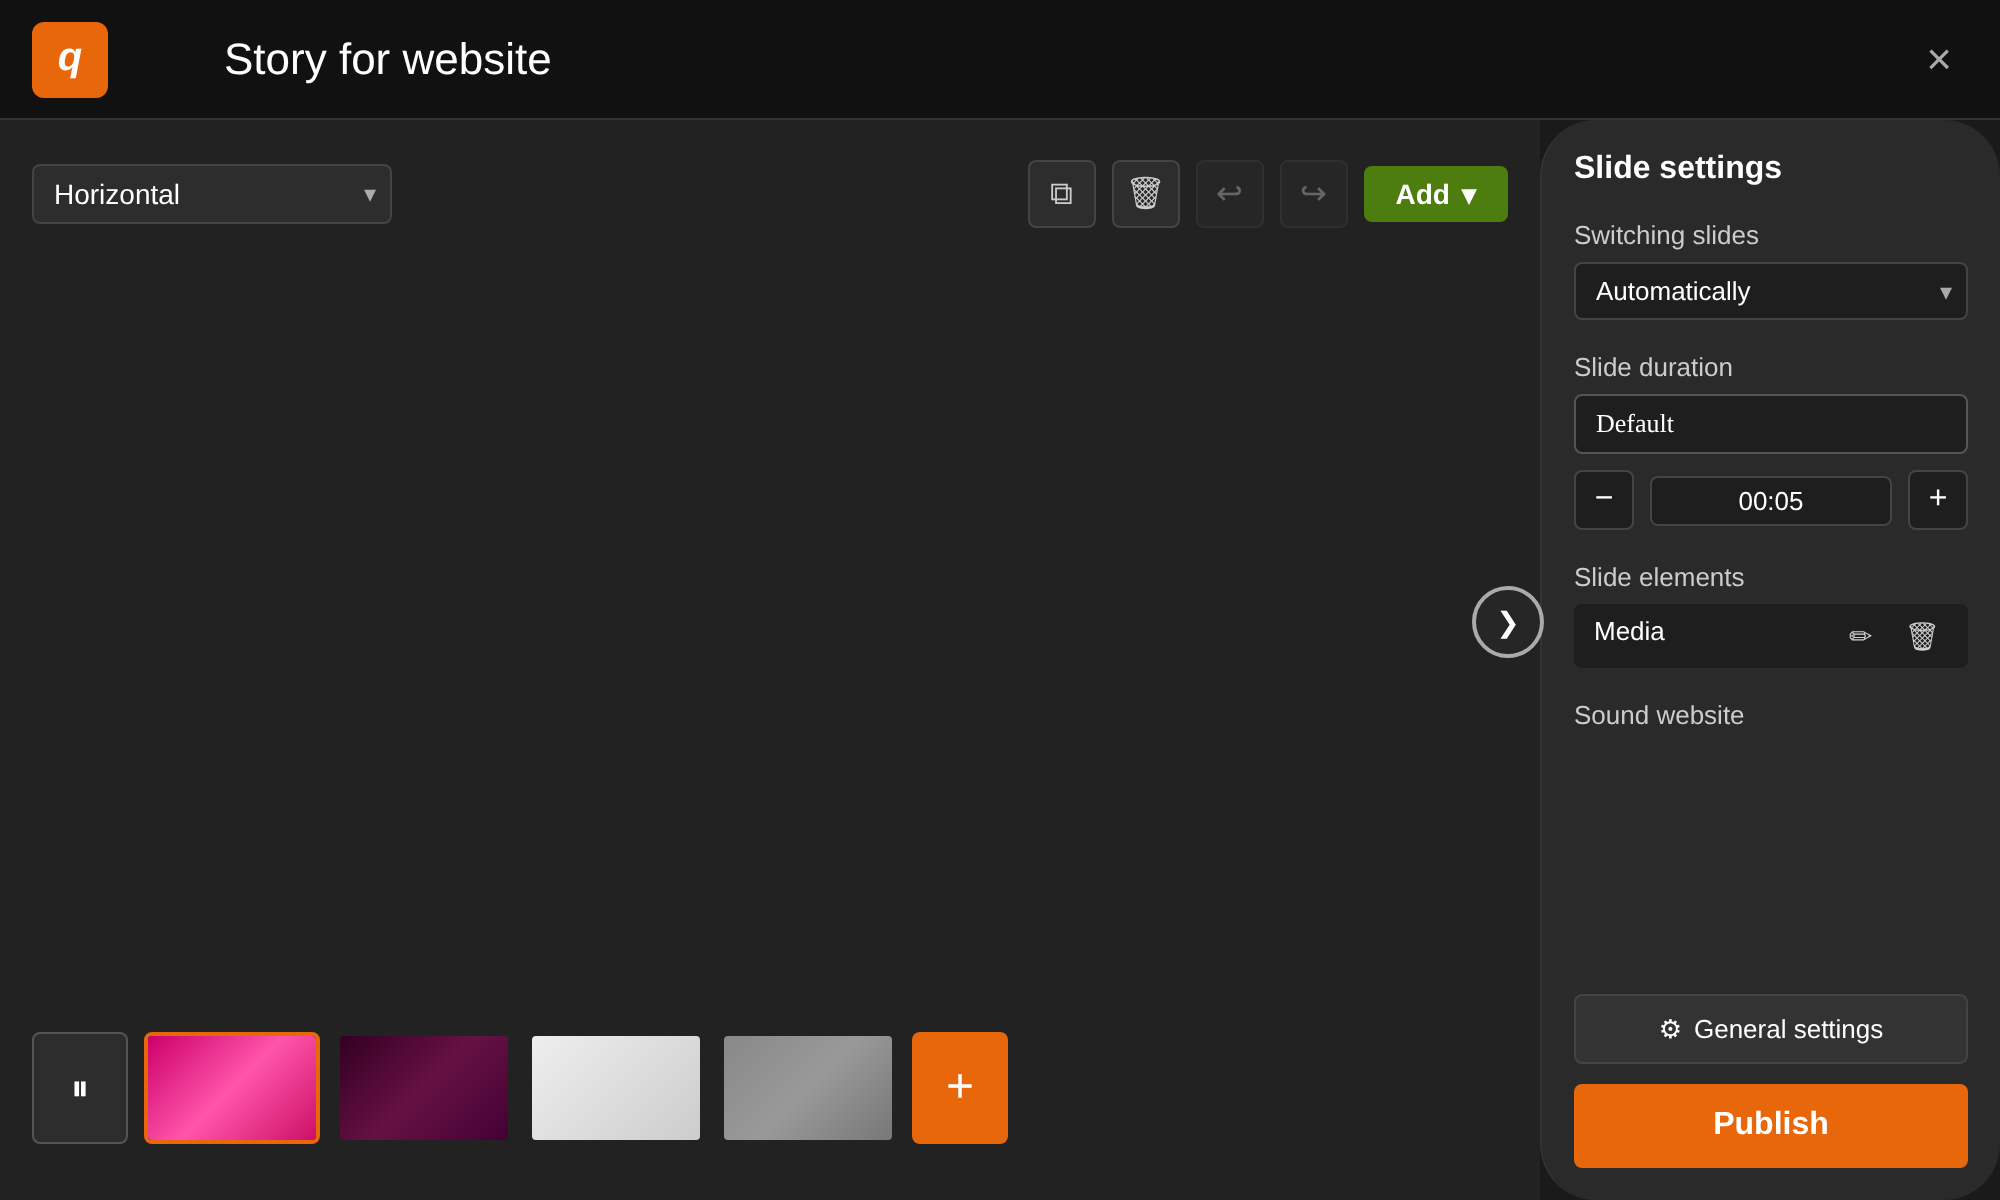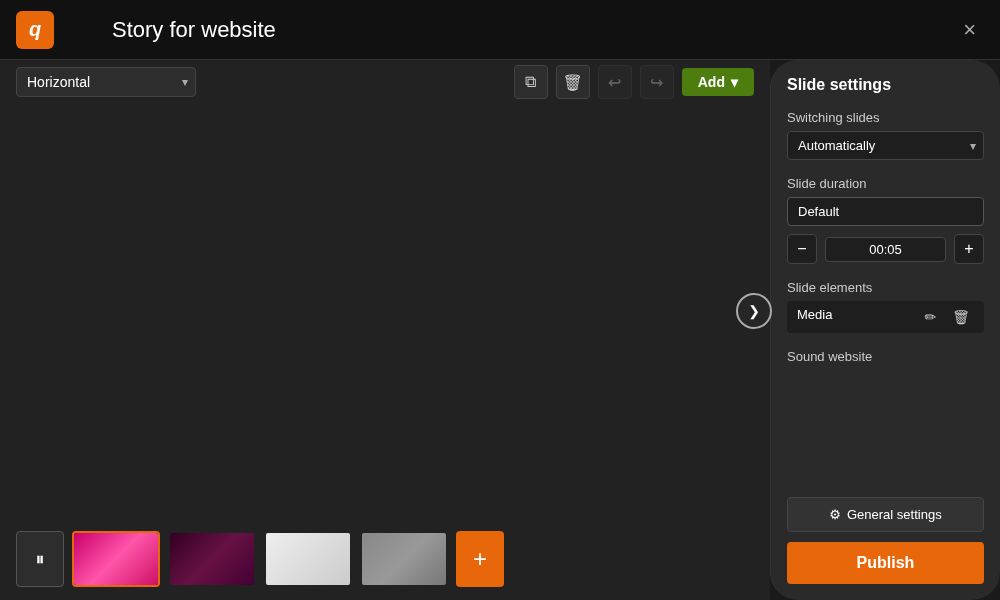--- a/index.html
+++ b/index.html
@@ -60,21 +60,21 @@
       display: flex;
       height: 540px;
     }
 
     
     .editor {
       flex: 1;
       display: flex;
       flex-direction: column;
       background: #222;
-      padding: 5px 16px;
+      padding: 20px 16px;
     }
 
     
     .toolbar {
       display: flex;
       align-items: center;
       gap: 8px;
       margin-bottom: 12px;
     }
     .toolbar-select {
@@ -266,20 +266,21 @@
       cursor: pointer;
     }
     .panel-input {
       background: #1e1e1e;
       border: 1px solid #555;
       color: #fff;
       padding: 6px 10px;
       border-radius: 4px;
       font-size: 13px;
       width: 100%;
+      font-family: Liberation Serif, serif;
     }
     .duration-row {
       display: flex;
       align-items: center;
       gap: 8px;
       margin-top: 8px;
     }
     .dur-btn {
       background: #1e1e1e;
       border: 1px solid #444;

